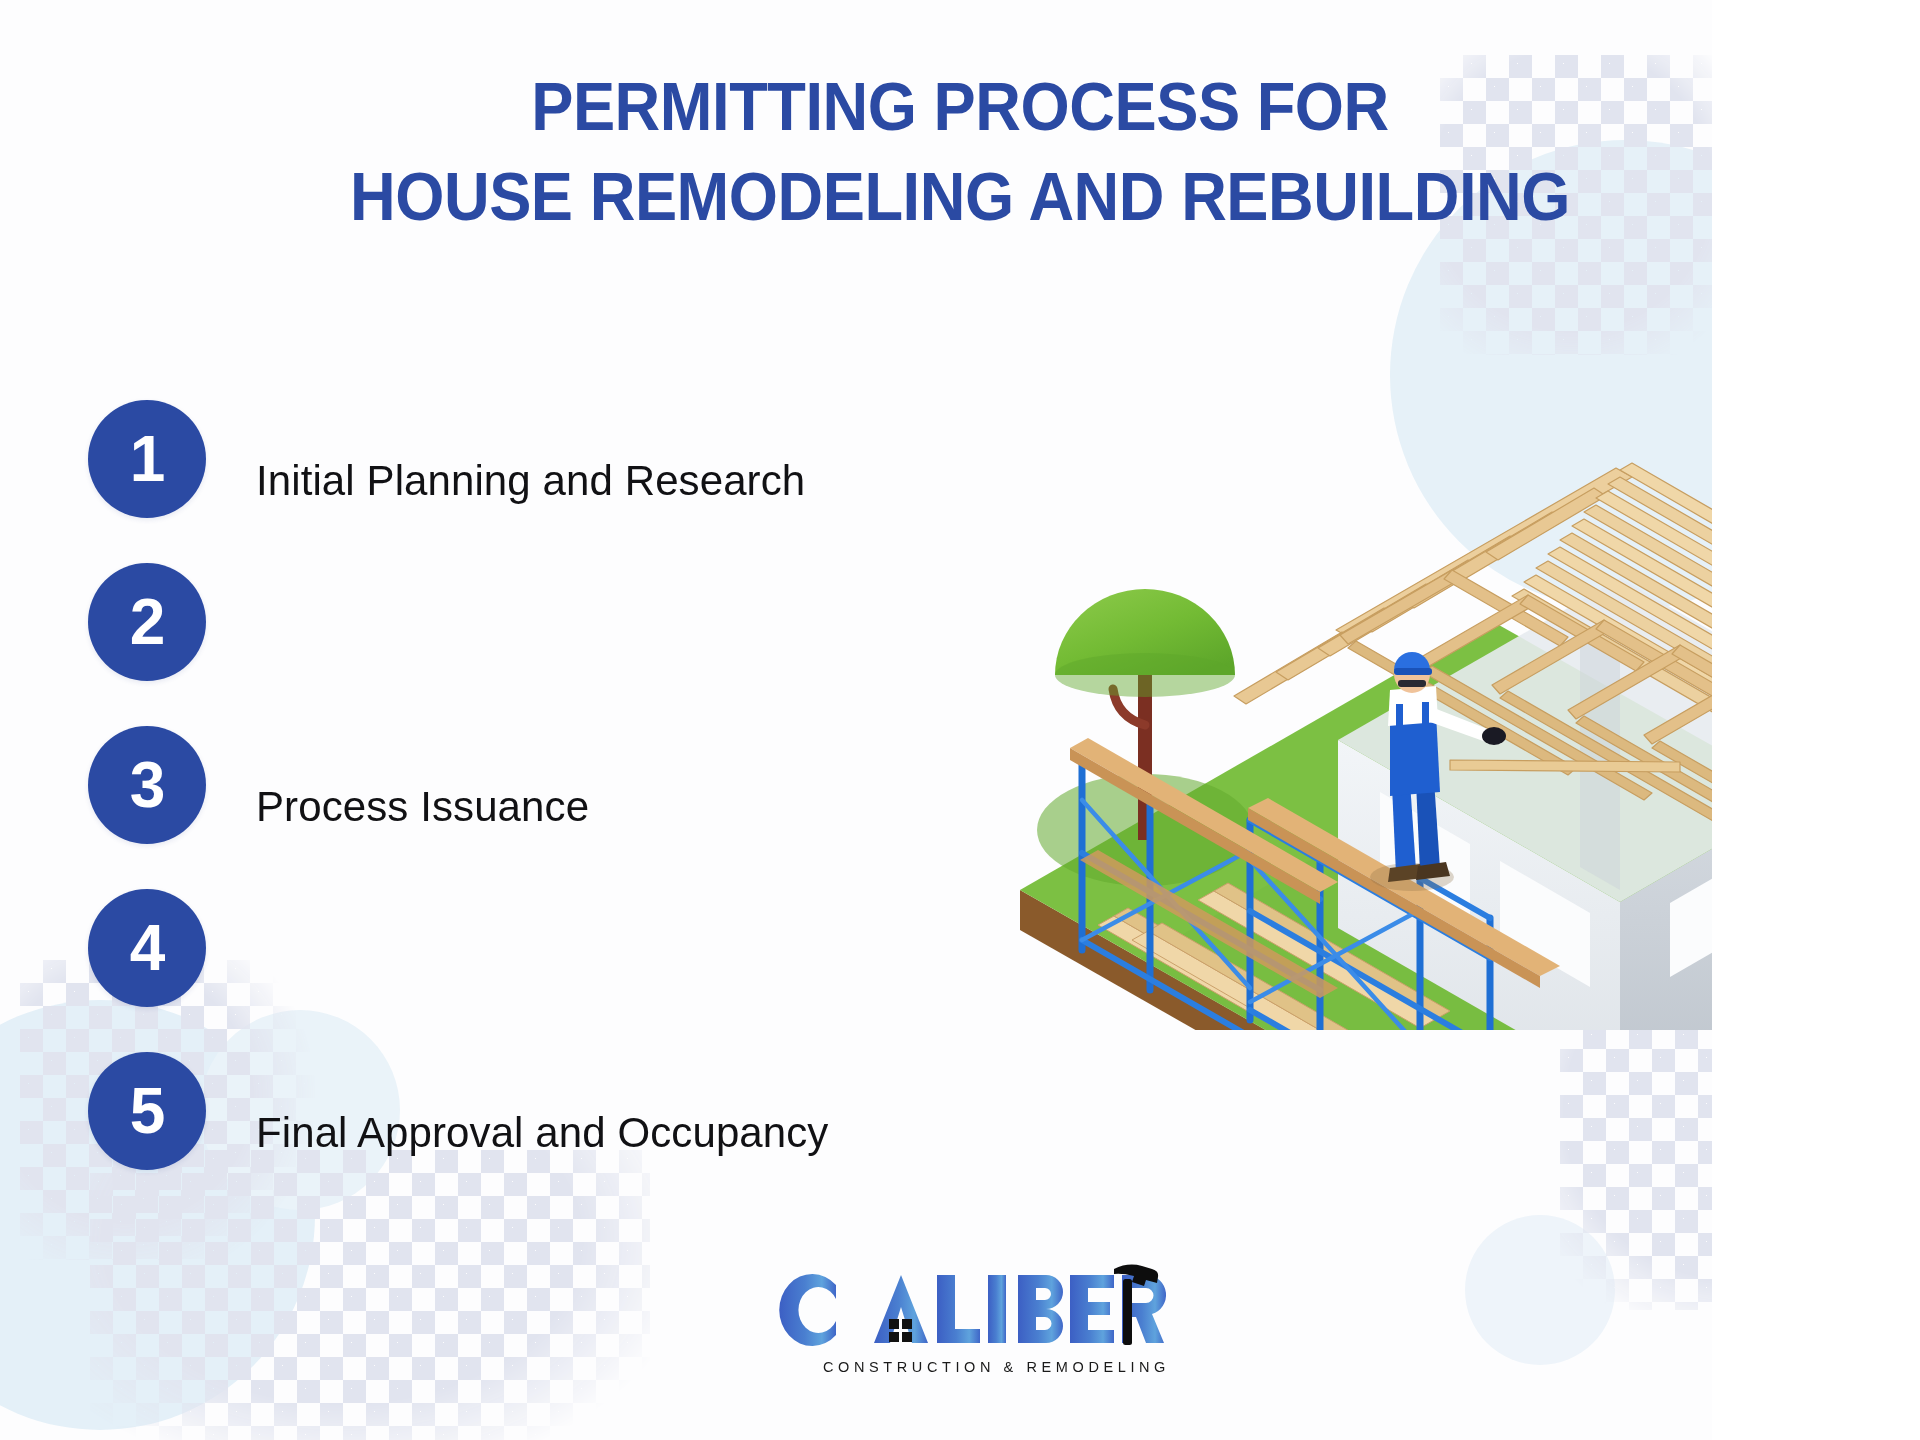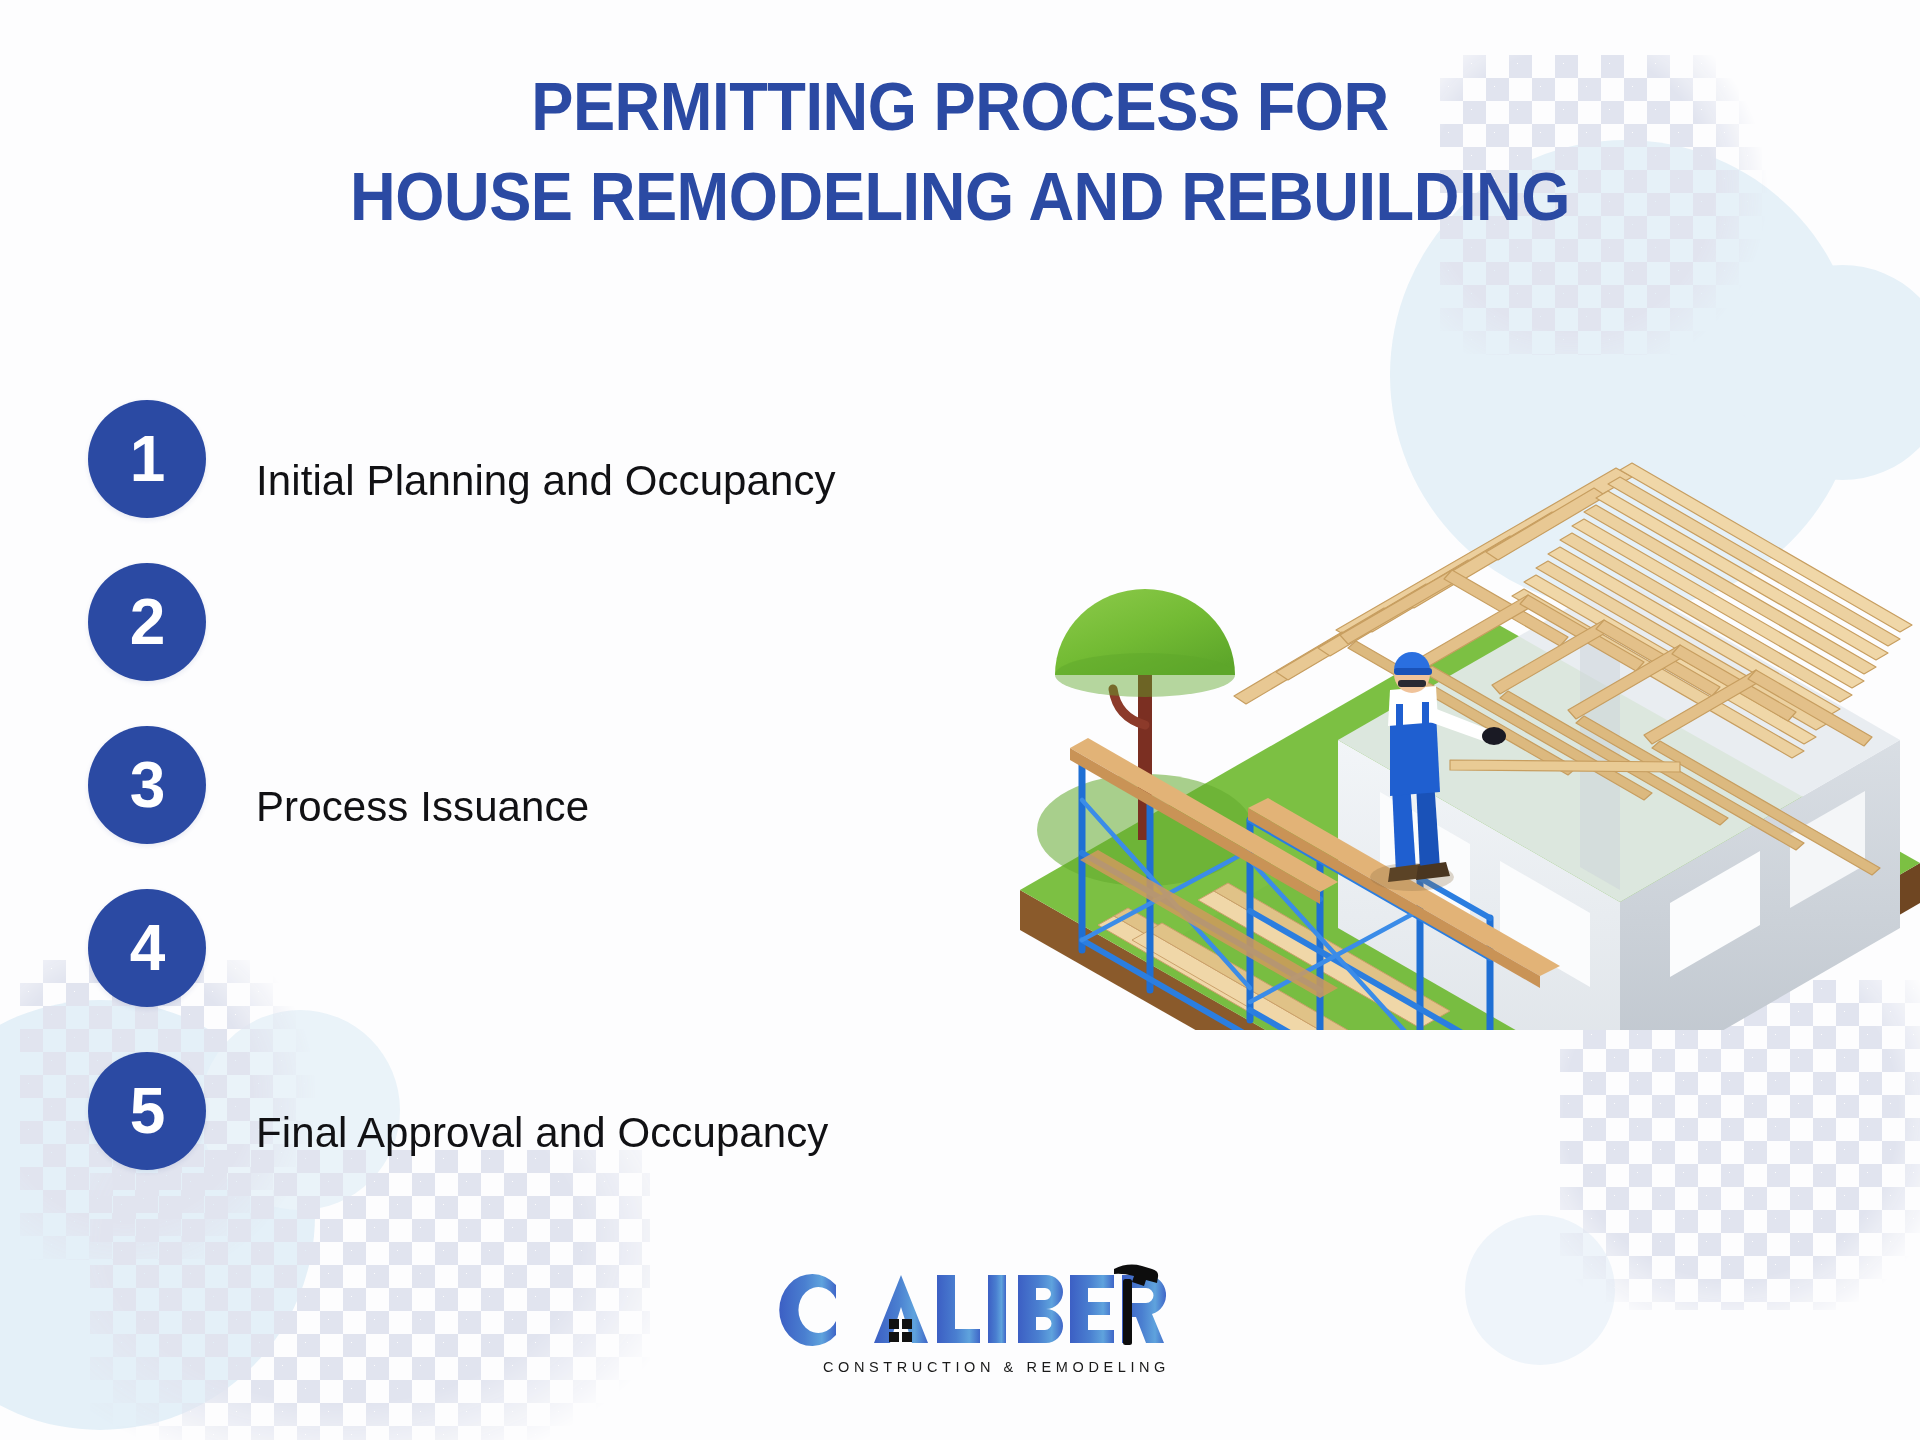--- a/index.html
+++ b/index.html
@@ -3,21 +3,21 @@
 <meta charset="utf-8">
 <style>
   * { margin:0; padding:0; box-sizing:border-box; }
   html,body { width:1920px; height:1440px; }
   body {
     font-family: "Liberation Sans", sans-serif;
     background:#ffffff;
     overflow:hidden;
     position:relative;
   }
-  #stage { position:absolute; inset:0; width:1920px; height:1440px; overflow:hidden; background:#fdfdfe; }
+  #stage { position:absolute; inset:0; width:1712px; height:1440px; overflow:hidden; background:#fdfdfe; }
 
   
   .bg-layer { position:absolute; inset:0; pointer-events:none; }
 
   .blob { position:absolute; border-radius:50%; }
   .blob-tr-big  { width:470px; height:470px; left:1390px; top:140px;  background:#e6f1f8; }
   .blob-tr-sm   { width:215px; height:215px; left:1735px; top:265px;  background:#e6f1f8; }
   .blob-bl-big  { width:430px; height:430px; left:-115px; top:1000px; background:#e4f0f8; }
   .blob-bl-sm   { width:200px; height:200px; left:200px;  top:1010px; background:#eaf3f9; }
   .blob-mid-sm  { width:150px; height:150px; left:1465px; top:1215px; background:#eef4fa; }
@@ -120,21 +120,21 @@
 
   <h1 class="title">
     <span class="l1">PERMITTING PROCESS FOR</span>
     <span class="l2">HOUSE REMODELING AND REBUILDING</span>
   </h1>
 
   <div class="steps">
 
     <div class="step">
       <div class="badge">1</div>
-      <div class="step-label">Initial Planning and Occupancy</div>
+      <div class="step-label">Initial Planning and Research</div>
     </div>
 
     <div class="step">
       <div class="badge">2</div>
     </div>
 
     <div class="step">
       <div class="badge">3</div>
       <div class="step-label">Process Issuance</div>
     </div>

